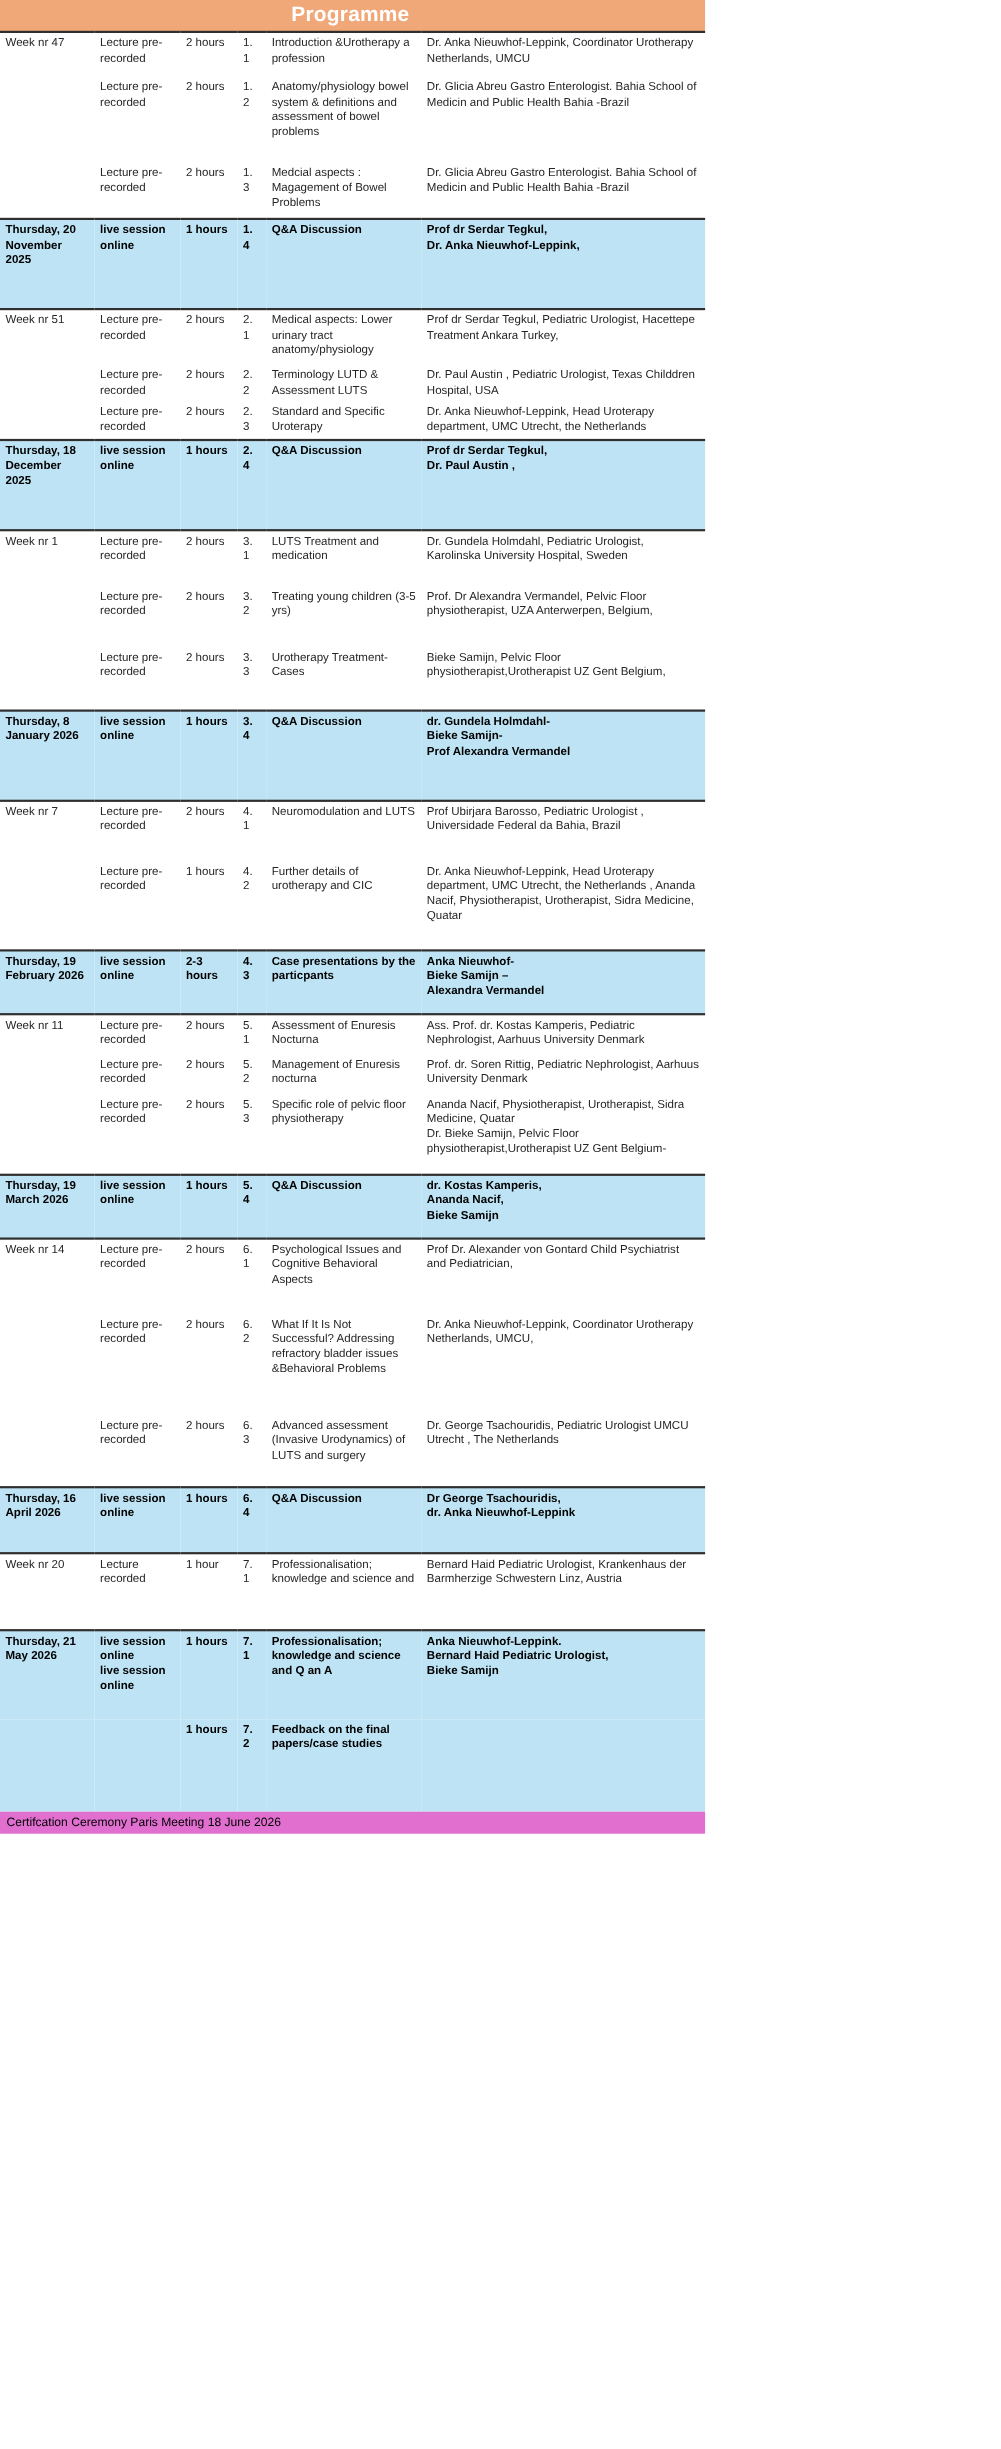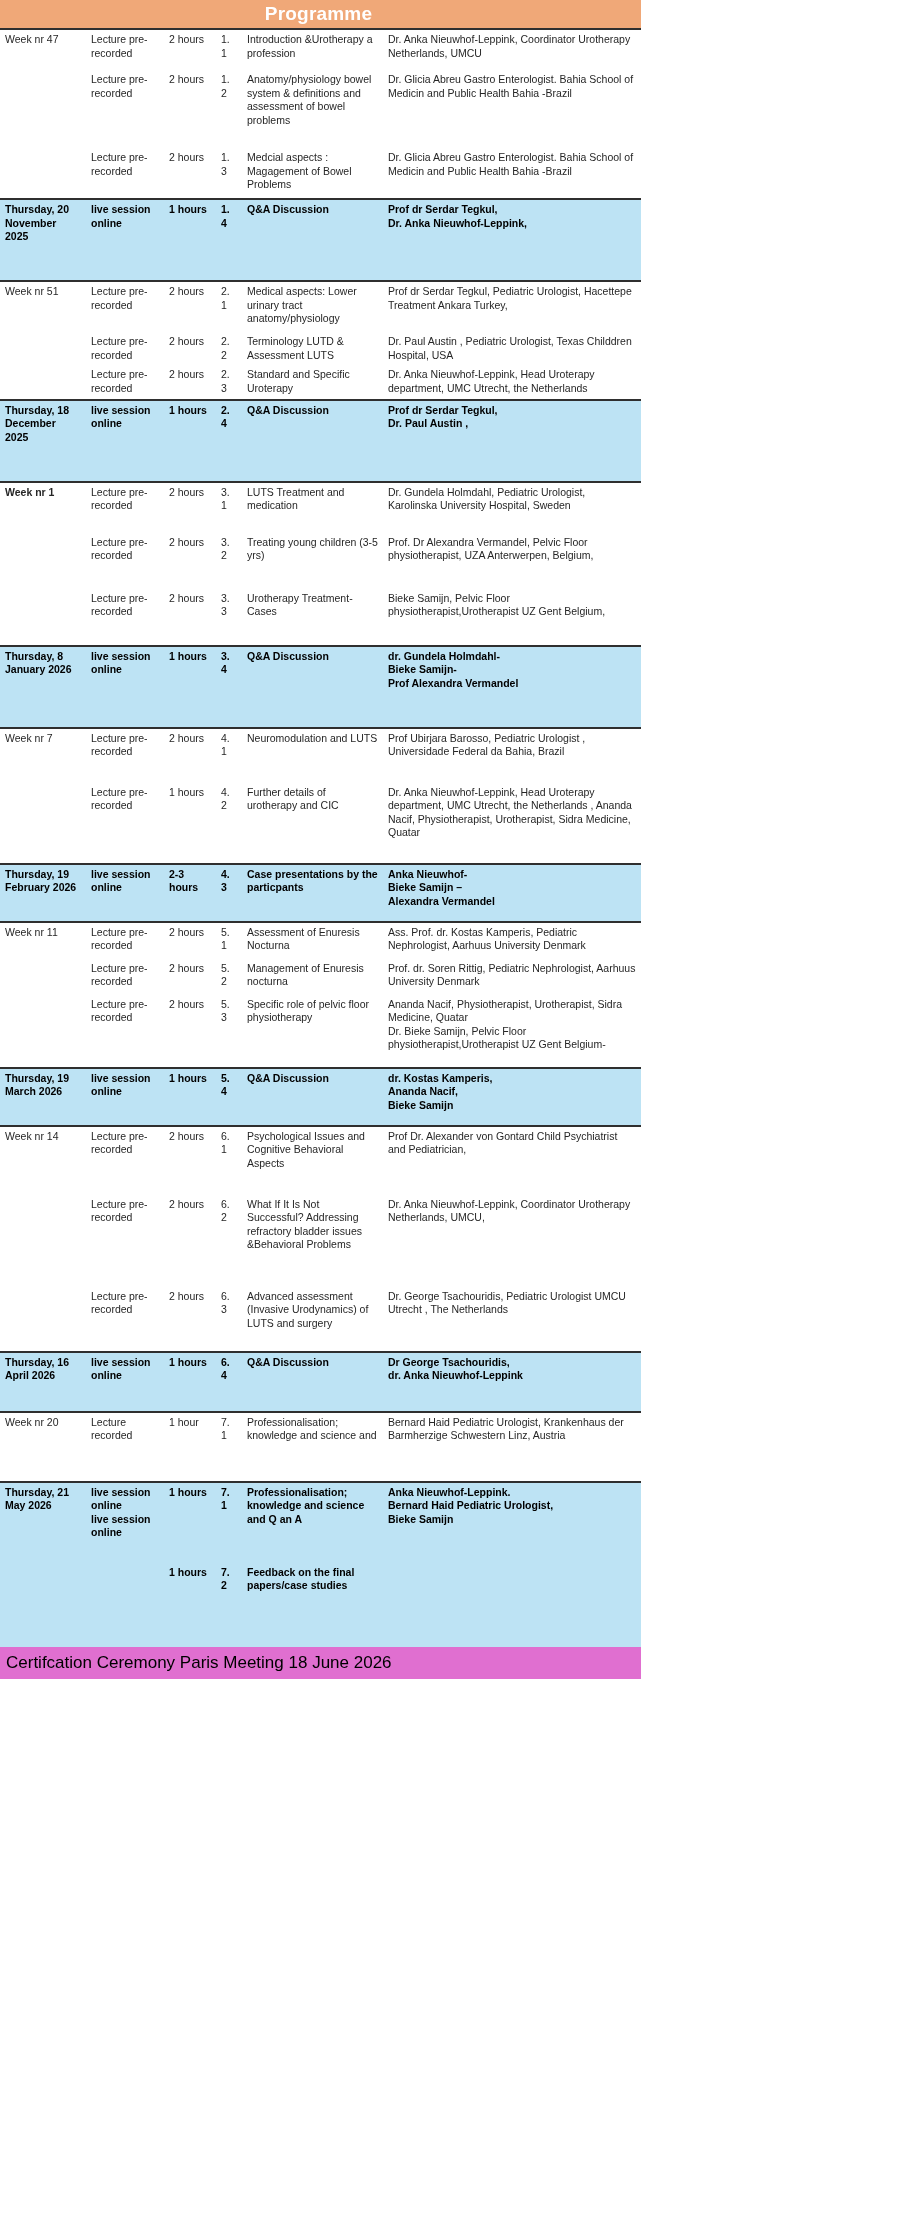--- a/index.html
+++ b/index.html
@@ -85,26 +85,26 @@
     color: #000000;
   }
   .red { color: #FF0000; }
 
   
   tr.arial td { font-family: "Liberation Sans", sans-serif; }
 
   .footer-band {
     width: 641px;
     background: #E06FD0;
-    height: 32px;
+    height: 20px;
     display: flex;
     align-items: center;
     padding-left: 6px;
     box-sizing: border-box;
-    font-size: 17px;
+    font-size: 11px;
     color: #000000;
     font-family: "Liberation Sans", sans-serif;
   }
   .cellline { display: block; }
 </style>
 </head>
 <body>
 
 <div id="sheet">
 
@@ -281,21 +281,21 @@
           </td>
           <td>
             <span class="cellline">Q&amp;A  Discussion</span>
           </td>
           <td>
             <span class="cellline">Prof dr Serdar Tegkul,</span>
             <span class="cellline">Dr. Paul Austin ,</span>
           </td>
         </tr>
         <tr class="sect-top">
-          <td style="height: 44px; font-weight: bold;">
+          <td style="height: 44px;">
             <span class="cellline">Week nr 1</span>
           </td>
           <td>
             <span class="cellline">Lecture pre-recorded</span>
           </td>
           <td>
             <span class="cellline">2 hours</span>
           </td>
           <td>
             <span class="cellline">3. 1</span>

